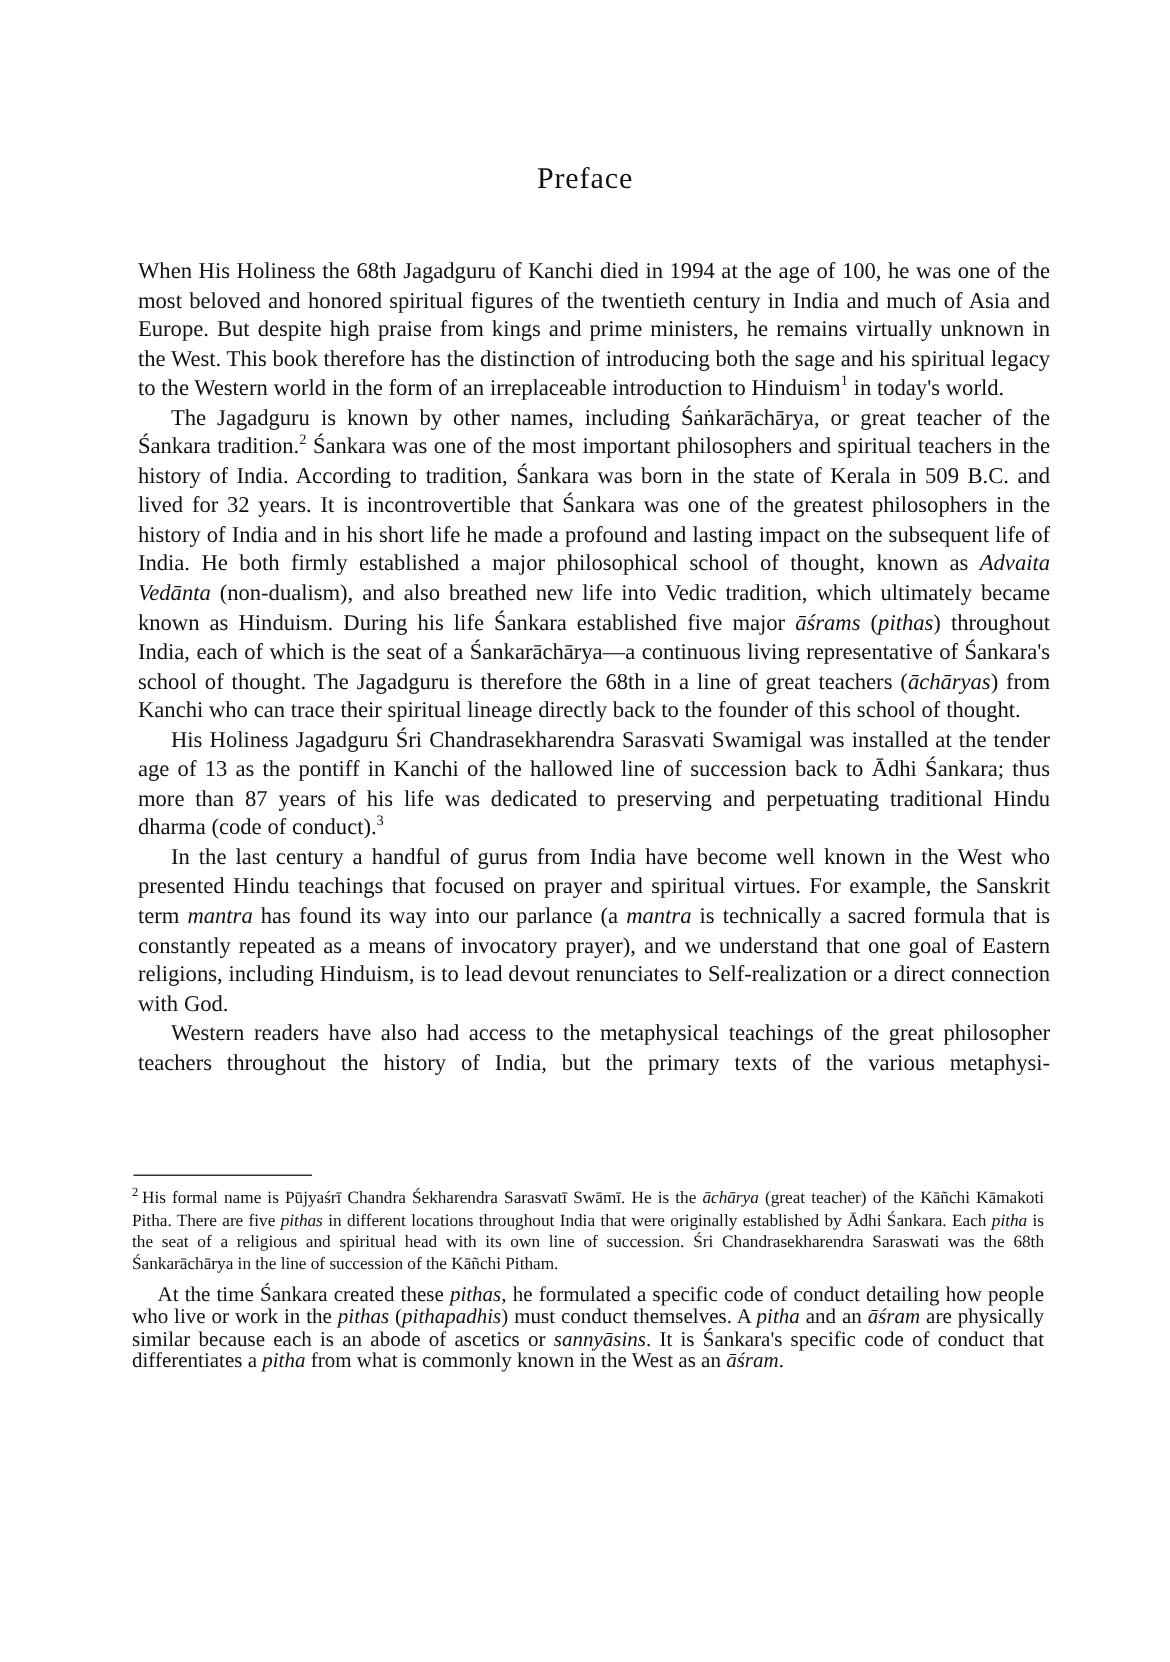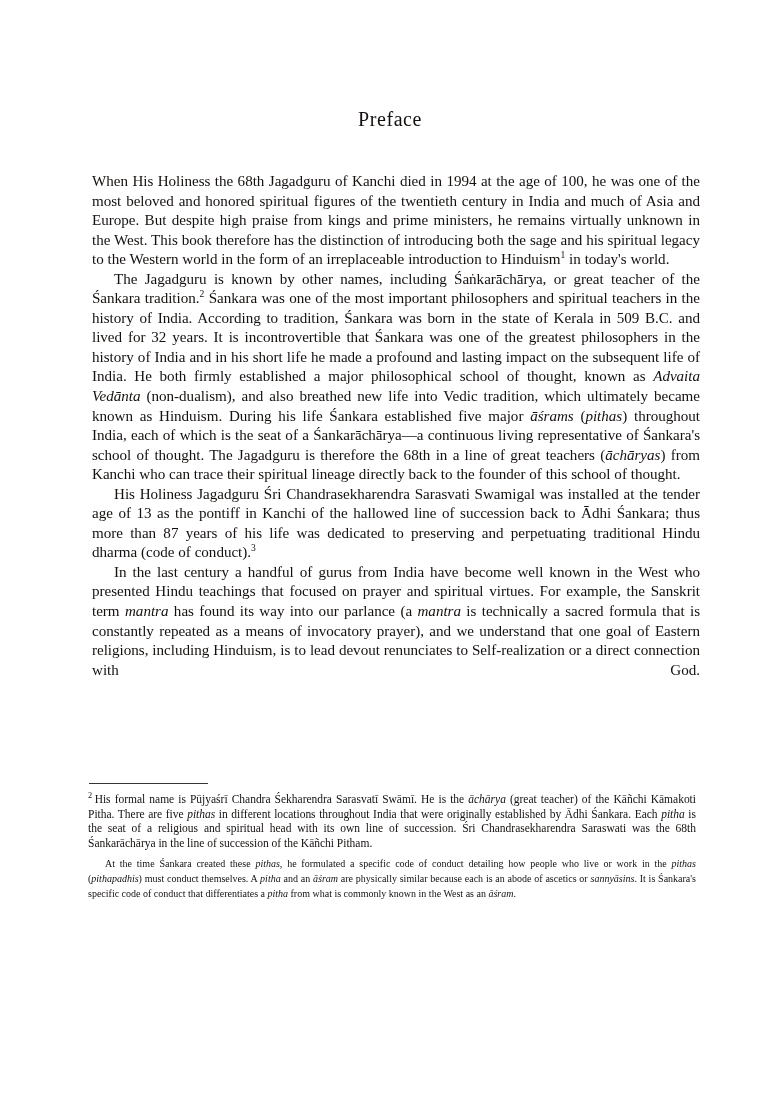--- a/index.html
+++ b/index.html
@@ -99,38 +99,39 @@
   .fn:last-child { margin-bottom: 0; }
   .fn .fn-num {
     font-size: 8.3px;
     vertical-align: super;
     line-height: 0;
     margin-right: 2.5px;
   }
   .fn-sub {
     margin: 0 0 7px 0;
     text-align: justify;
-    font-size: 10px;
+    font-size: 14px;
     line-height: 14.6px;
     text-indent: 17px;
   }
   .fn-last { margin-bottom: 0; }
 </style>
 </head>
 <body>
 
 <div class="page">
 
   <div class="chapter-title">Preface</div>
 
   <div class="body-block">
     <p class="para">When His Holiness the 68th Jagadguru of Kanchi died in 1994 at the age of 100, he was one of the most beloved and honored spiritual figures of the twentieth century in India and much of Asia and Europe. But despite high praise from kings and prime ministers, he remains virtually unknown in the West. This book therefore has the distinction of introducing both the sage and his spiritual legacy to the Western world in the form of an irreplaceable introduction to Hinduism<sup class="fn-ref">1</sup> in today's world.</p>
     <p class="para indent">The Jagadguru is known by other names, including Śaṅkarāchārya, or great teacher of the Śankara tradition.<sup class="fn-ref">2</sup> Śankara was one of the most important philosophers and spiritual teachers in the history of India. According to tradition, Śankara was born in the state of Kerala in 509 B.C. and lived for 32 years. It is incontrovertible that Śankara was one of the greatest philosophers in the history of India and in his short life he made a profound and lasting impact on the subsequent life of India. He both firmly established a major philosophical school of thought, known as <i>Advaita Vedānta</i> (non-dualism), and also breathed new life into Vedic tradition, which ultimately became known as Hinduism. During his life Śankara established five major <i>āśrams</i> (<i>pithas</i>) throughout India, each of which is the seat of a Śankarāchārya—a continuous living representative of Śankara's school of thought. The Jagadguru is therefore the 68th in a line of great teachers (<i>āchāryas</i>) from Kanchi who can trace their spiritual lineage directly back to the founder of this school of thought.</p>
     <p class="para indent">His Holiness Jagadguru Śri Chandrasekharendra Sarasvati Swamigal was installed at the tender age of 13 as the pontiff in Kanchi of the hallowed line of succession back to Ādhi Śankara; thus more than 87 years of his life was dedicated to preserving and perpetuating traditional Hindu dharma (code of conduct).<sup class="fn-ref">3</sup></p>
     <p class="para indent">In the last century a handful of gurus from India have become well known in the West who presented Hindu teachings that focused on prayer and spiritual virtues. For example, the Sanskrit term <i>mantra</i> has found its way into our parlance (a <i>mantra</i> is technically a sacred formula that is constantly repeated as a means of invocatory prayer), and we understand that one goal of Eastern religions, including Hinduism, is to lead devout renunciates to Self-realization or a direct connection with God.</p>
+    <p class="para indent runon">Western readers have also had access to the metaphysical teachings of the great philosopher teachers throughout the history of India, but the primary texts of the various metaphysi-</p>
   </div>
 
   <div class="footnote-rule"></div>
 
   <div class="footnotes">
     <p class="fn">
       <span class="fn-num">2</span><span>His formal name is Pūjyaśrī Chandra Śekharendra Sarasvatī Swāmī. He is the <i>āchārya</i> (great teacher) of the Kāñchi Kāmakoti Pitha. There are five <i>pithas</i> in different locations throughout India that were originally established by Ādhi Śankara. Each <i>pitha</i> is the seat of a religious and spiritual head with its own line of succession. Śri Chandrasekharendra Saraswati was the 68th Śankarāchārya in the line of succession of the Kāñchi Pitham.</span>
     </p>
     <p class="fn-sub">At the time Śankara created these <i>pithas</i>, he formulated a specific code of conduct detailing how people who live or work in the <i>pithas</i> (<i>pithapadhis</i>) must conduct themselves. A <i>pitha</i> and an <i>āśram</i> are physically similar because each is an abode of ascetics or <i>sannyāsins</i>. It is Śankara's specific code of conduct that differentiates a <i>pitha</i> from what is commonly known in the West as an <i>āśram</i>.</p>
   </div>

